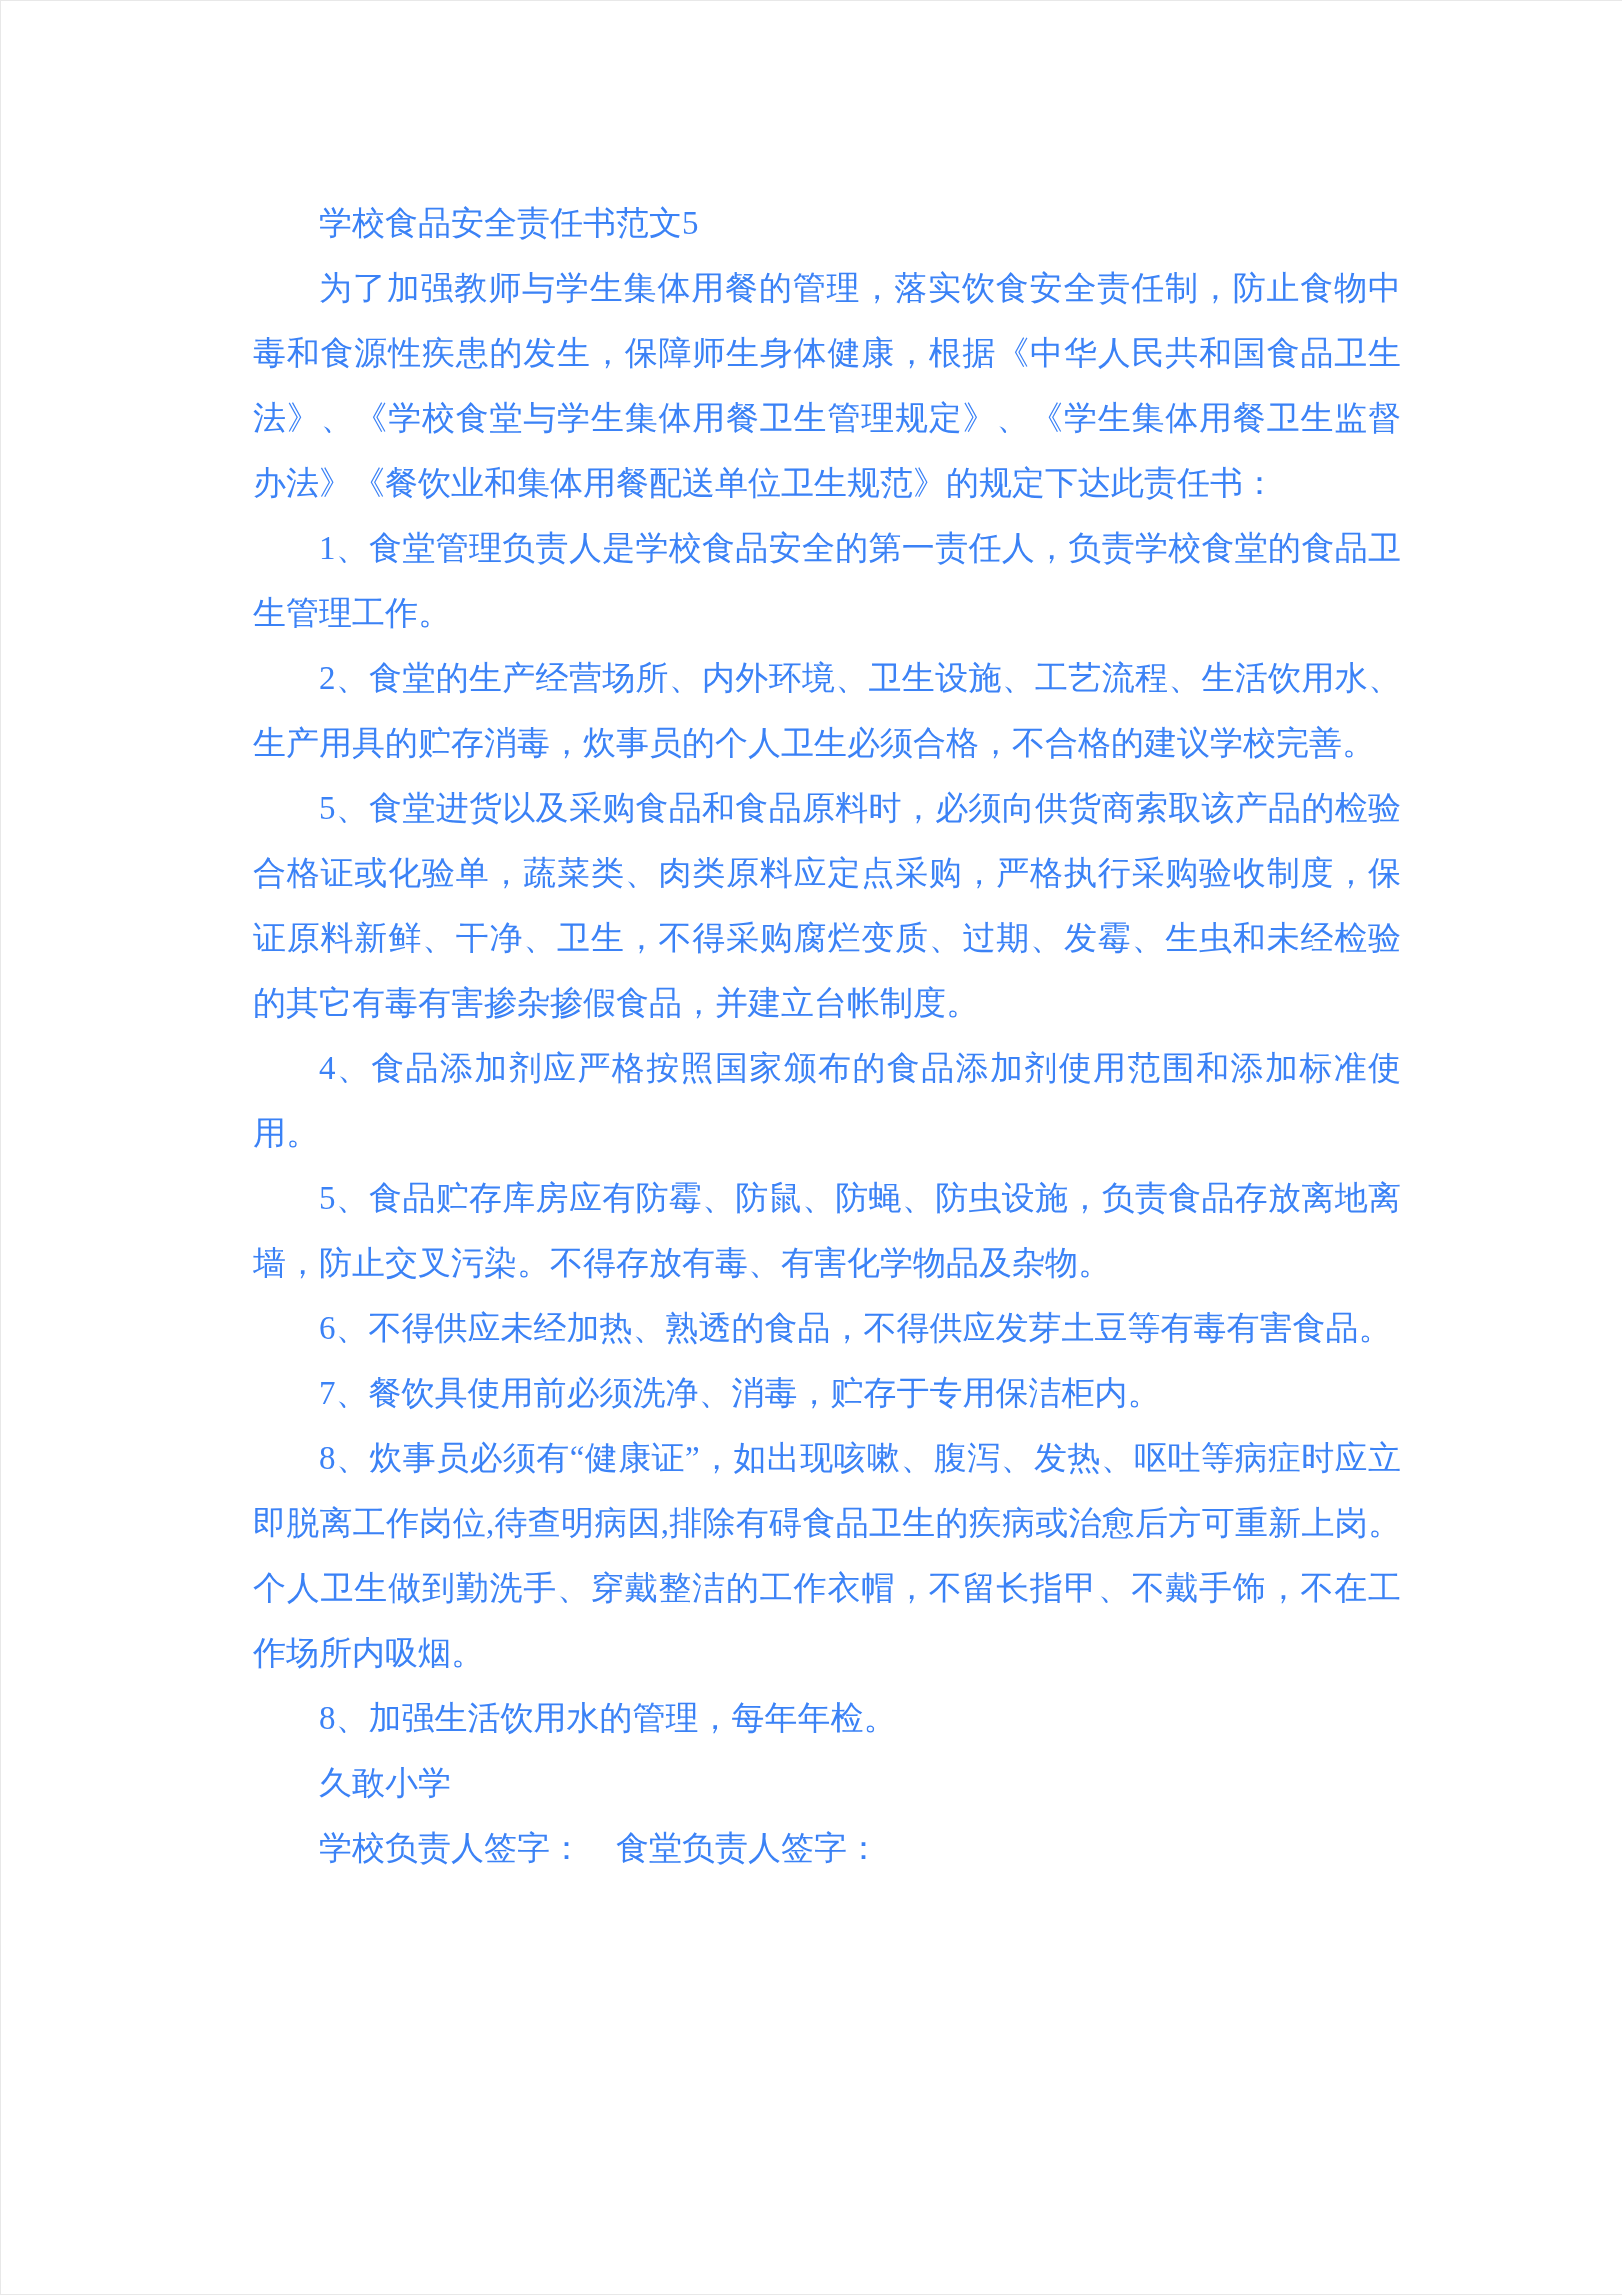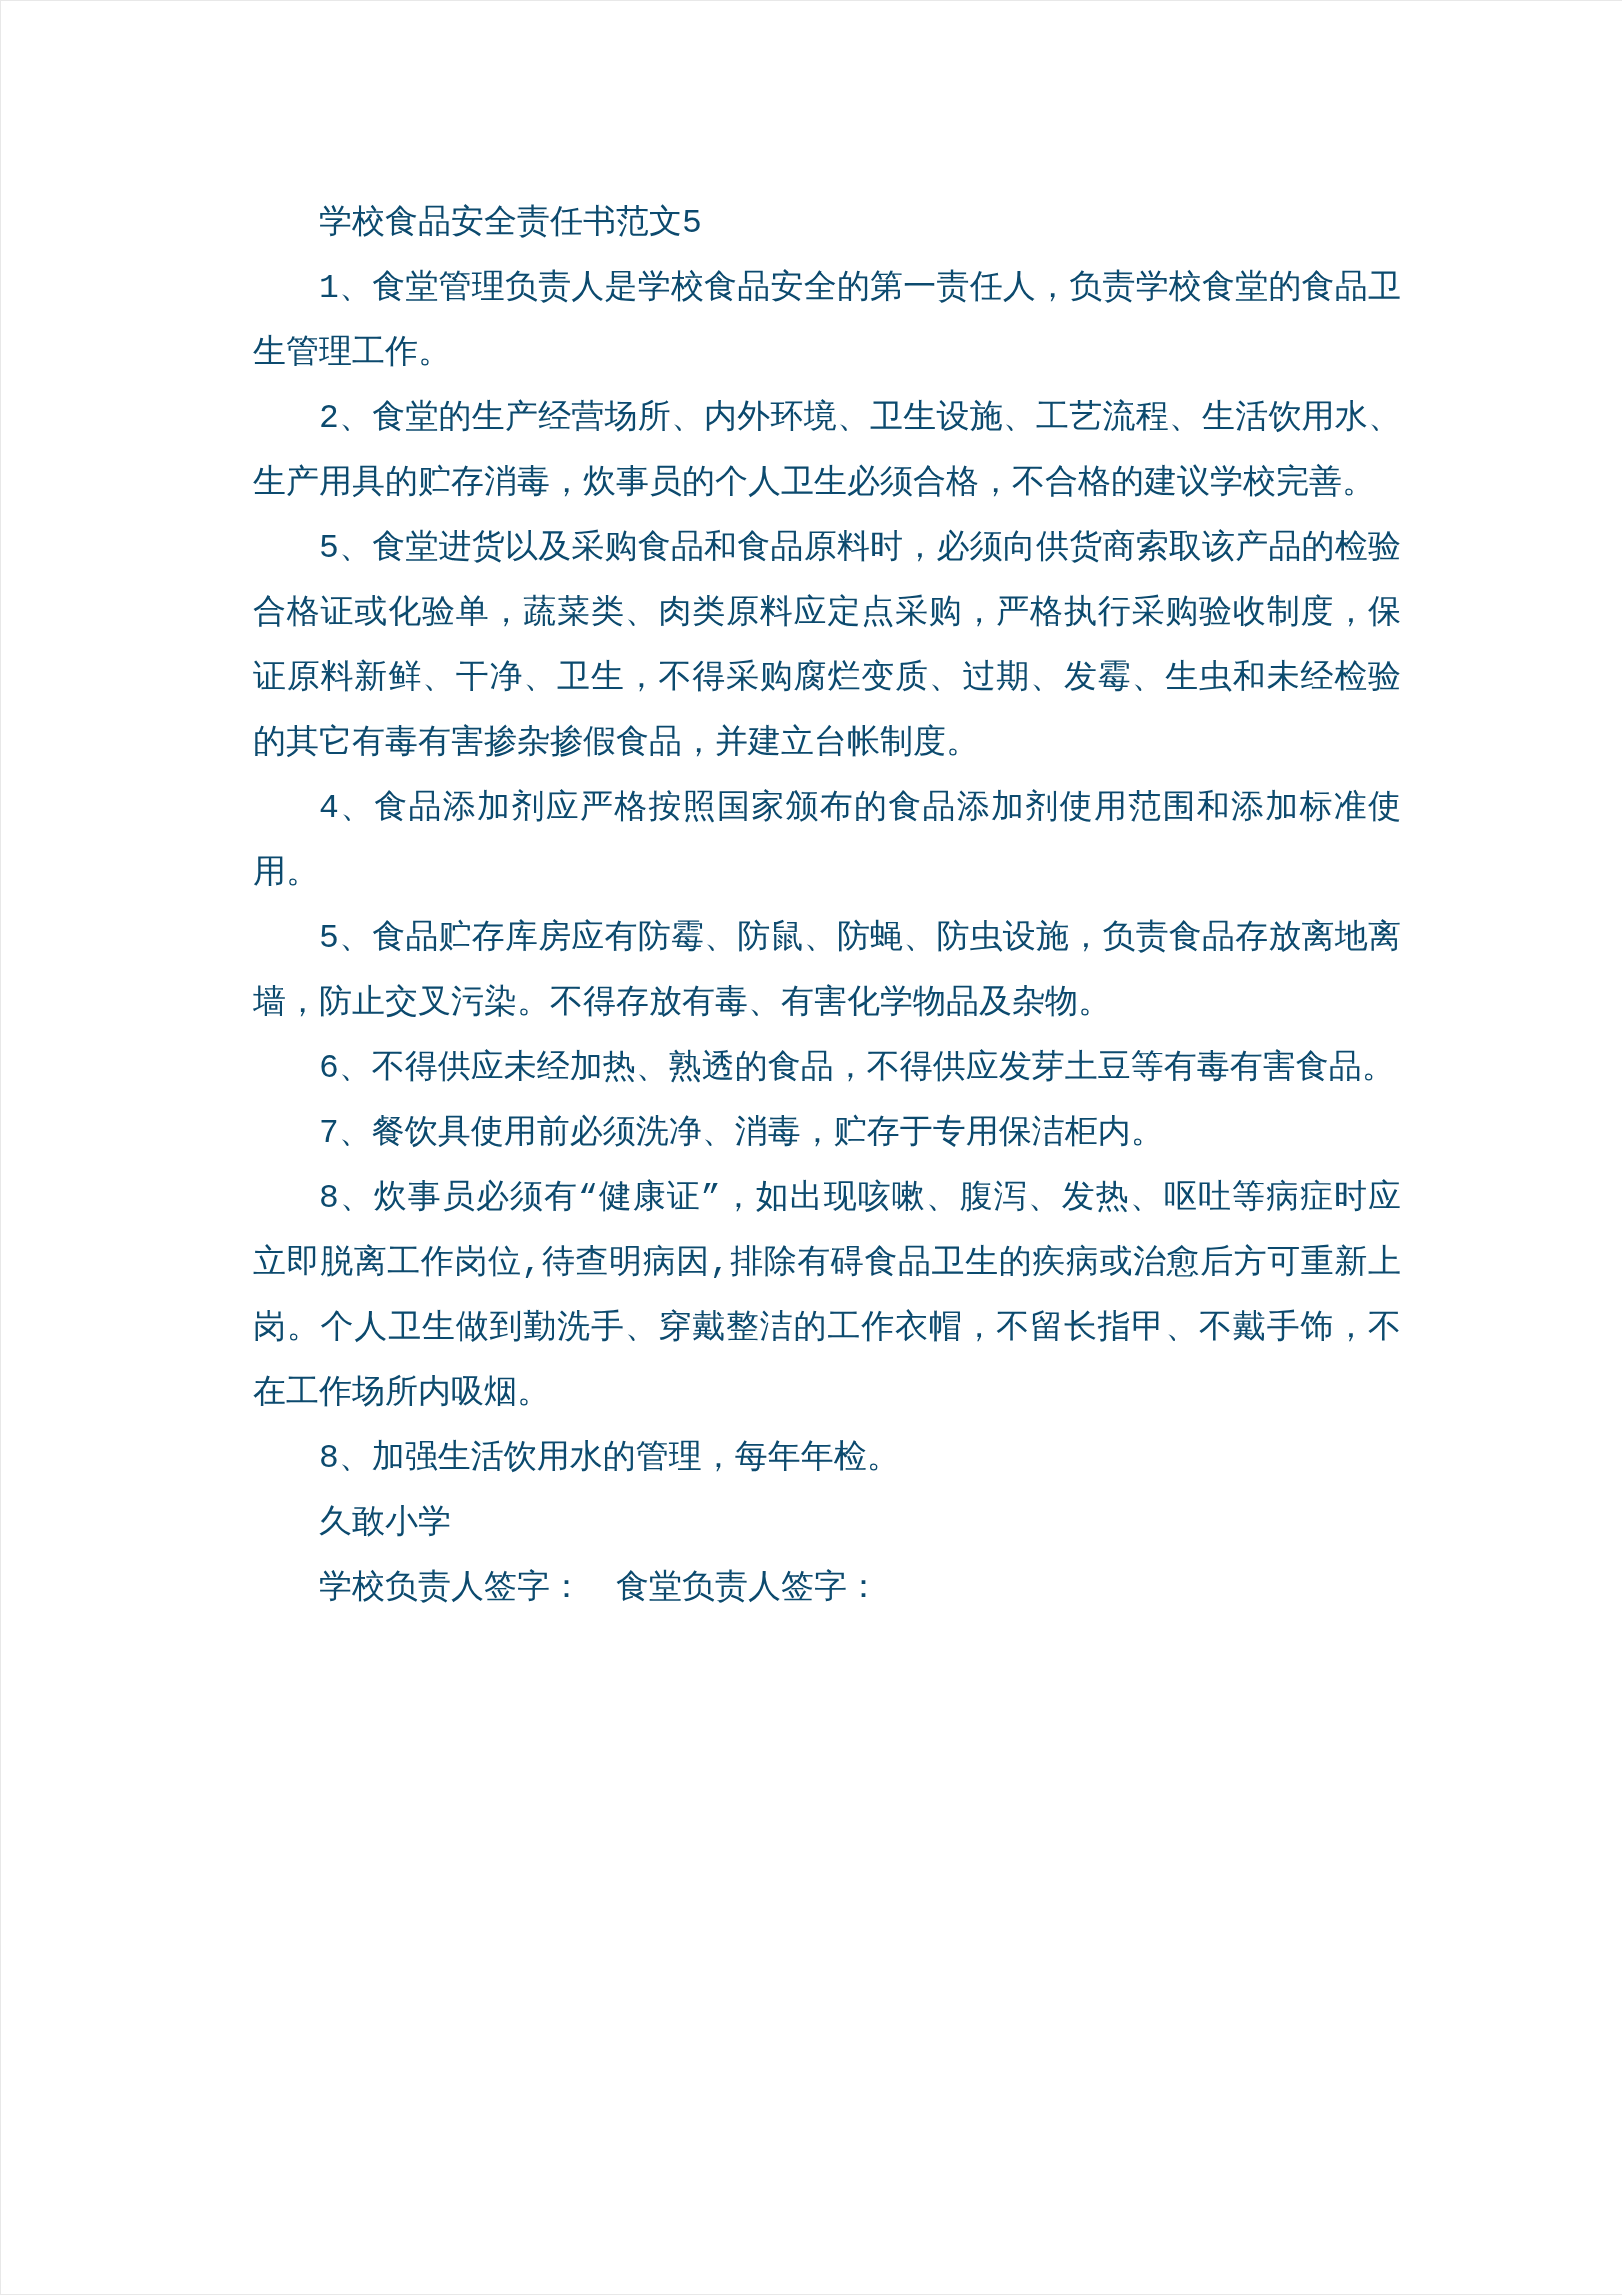--- a/index.html
+++ b/index.html
@@ -14,38 +14,39 @@
     background: #ffffff;
     border: 0.7px solid #e8e8e8;
     position: relative;
     overflow: hidden;
   }
   .doc-body {
     position: absolute;
     top: 190px;
     left: 252px;
     width: 1148px;
-    font-family: Liberation Mono, monospace;
+    font-family: Liberation Serif, serif;
     font-size: 33px;
     line-height: 65px;
-    color: #0c4a6e;
+    color: #3b82f6;
     text-align: justify;
   }
   .doc-body p {
     margin: 0;
     padding: 0;
     text-indent: 2em;
   }
 </style>
 </head>
 <body>
 
 <div class="page">
   <div class="doc-body">
     <p>学校食品安全责任书范文5</p>
+    <p>为了加强教师与学生集体用餐的管理，落实饮食安全责任制，防止食物中毒和食源性疾患的发生，保障师生身体健康，根据《中华人民共和国食品卫生法》、《学校食堂与学生集体用餐卫生管理规定》、《学生集体用餐卫生监督办法》《餐饮业和集体用餐配送单位卫生规范》的规定下达此责任书：</p>
     <p>1、食堂管理负责人是学校食品安全的第一责任人，负责学校食堂的食品卫生管理工作。</p>
     <p>2、食堂的生产经营场所、内外环境、卫生设施、工艺流程、生活饮用水、生产用具的贮存消毒，炊事员的个人卫生必须合格，不合格的建议学校完善。</p>
     <p>5、食堂进货以及采购食品和食品原料时，必须向供货商索取该产品的检验合格证或化验单，蔬菜类、肉类原料应定点采购，严格执行采购验收制度，保证原料新鲜、干净、卫生，不得采购腐烂变质、过期、发霉、生虫和未经检验的其它有毒有害掺杂掺假食品，并建立台帐制度。</p>
     <p>4、食品添加剂应严格按照国家颁布的食品添加剂使用范围和添加标准使用。</p>
     <p>5、食品贮存库房应有防霉、防鼠、防蝇、防虫设施，负责食品存放离地离墙，防止交叉污染。不得存放有毒、有害化学物品及杂物。</p>
     <p>6、不得供应未经加热、熟透的食品，不得供应发芽土豆等有毒有害食品。</p>
     <p>7、餐饮具使用前必须洗净、消毒，贮存于专用保洁柜内。</p>
     <p>8、炊事员必须有“健康证”，如出现咳嗽、腹泻、发热、呕吐等病症时应立即脱离工作岗位,待查明病因,排除有碍食品卫生的疾病或治愈后方可重新上岗。个人卫生做到勤洗手、穿戴整洁的工作衣帽，不留长指甲、不戴手饰，不在工作场所内吸烟。</p>
     <p>8、加强生活饮用水的管理，每年年检。</p>
     <p>久敢小学</p>

